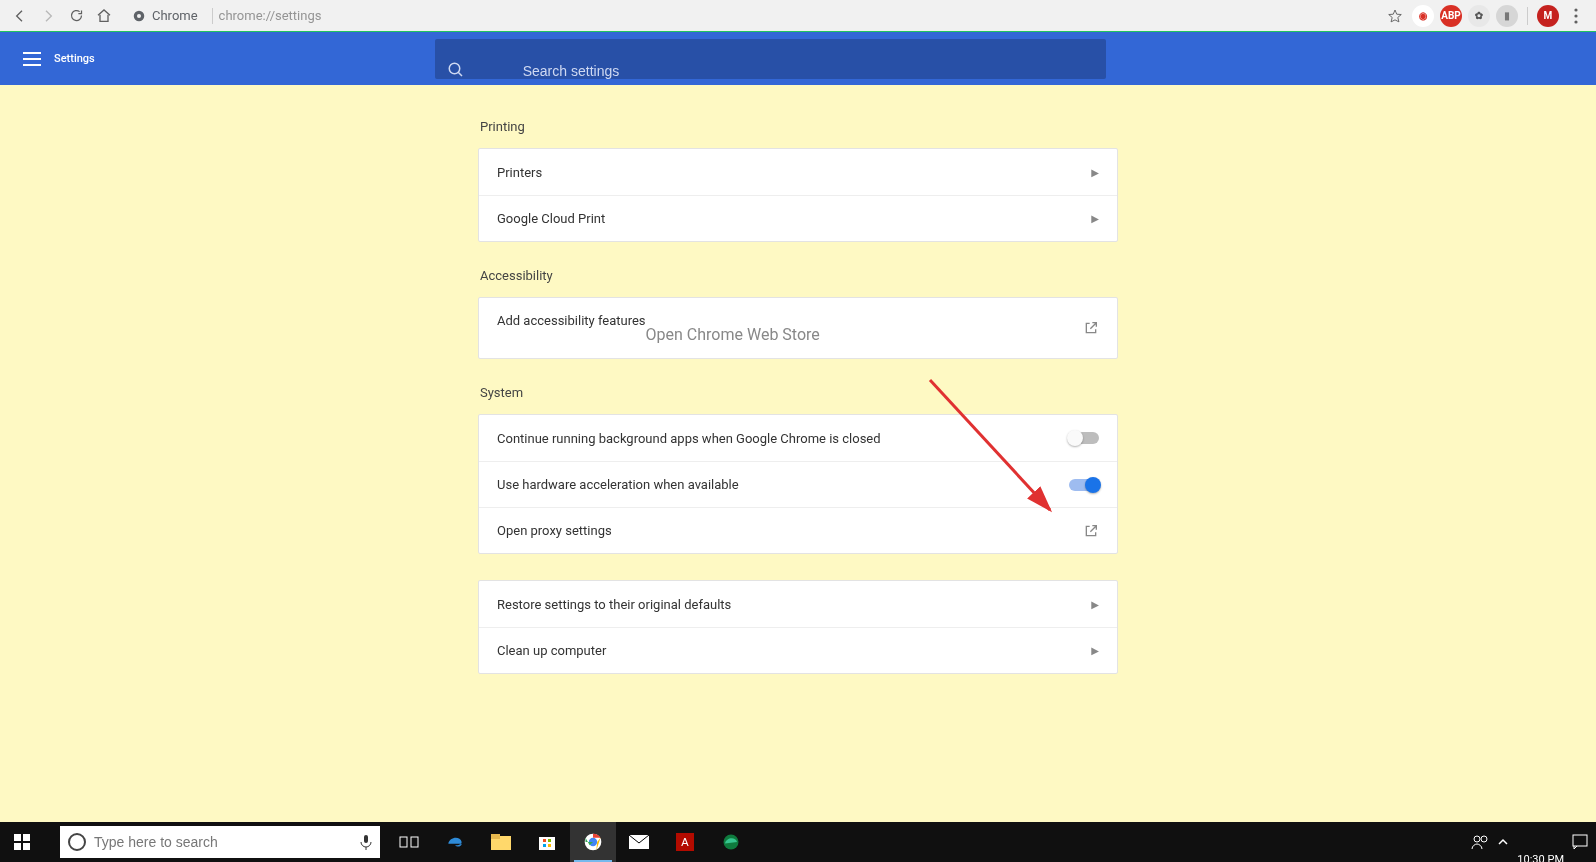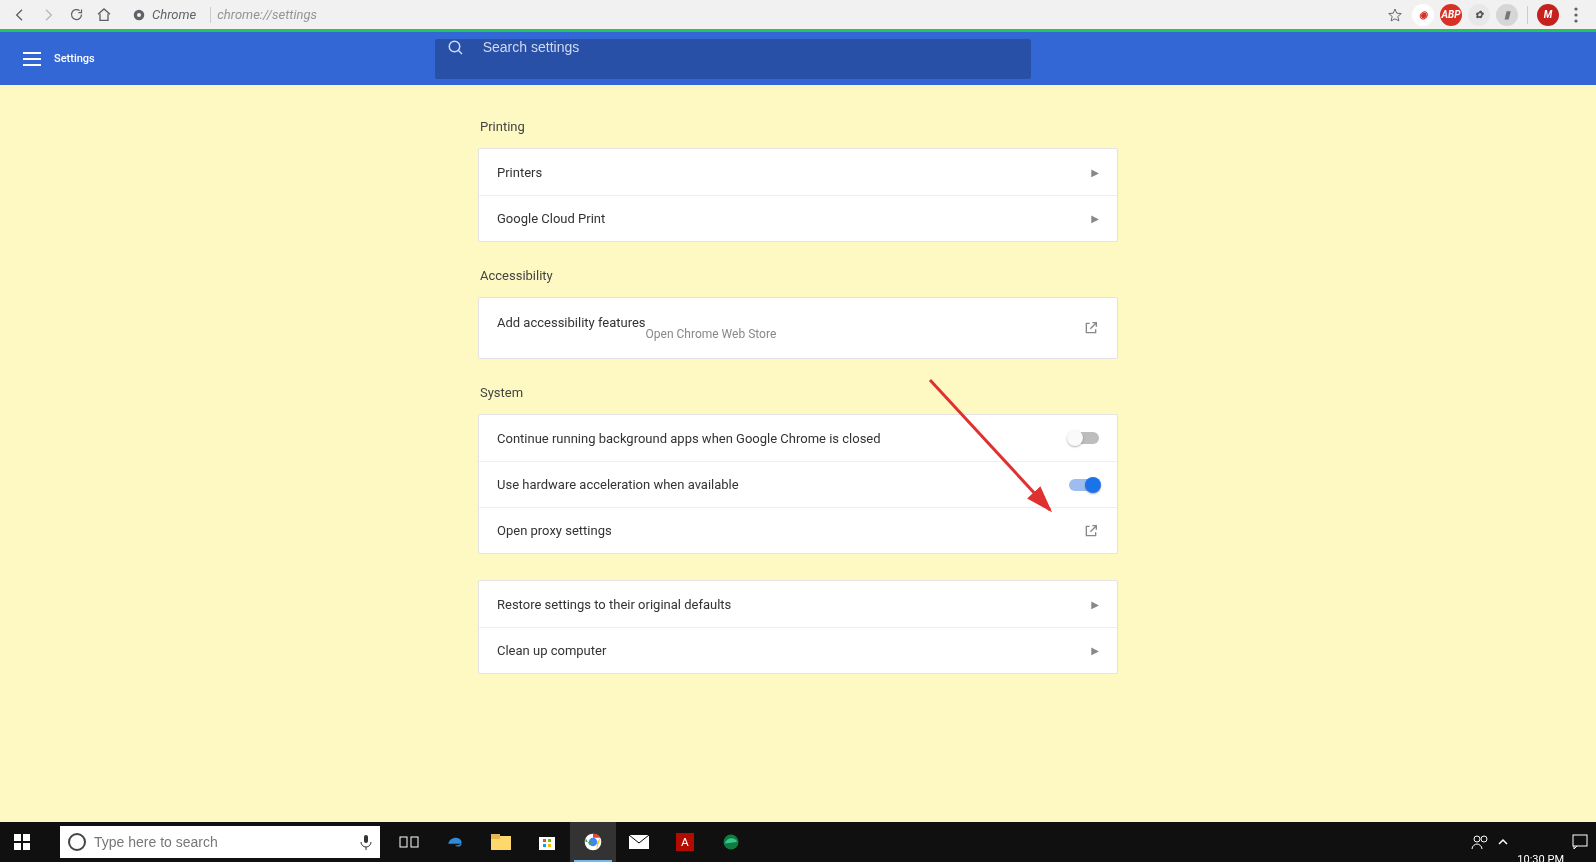--- a/index.html
+++ b/index.html
@@ -6,24 +6,23 @@
   html, body { width: 1596px; height: 862px; font-family: "Segoe UI", Roboto, Arial, sans-serif; overflow: hidden; }
   body { background: #fff; position: relative; }
 
   
   .browser-bar {
     height: 32px;
     background: #f1f1f1;
     display: flex;
     align-items: center;
     padding: 0 6px;
-    border-bottom: 3px solid #22c55e;
+    border-bottom: 1px solid #22c55e;
     font-size: 13px;
     color: #555;
-    font-style: italic;
   }
   .nav-btn { width: 28px; height: 28px; display:flex; align-items:center; justify-content:center; color:#606060; }
   .nav-btn.disabled { color:#b8b8b8; }
   .addr-area { flex: 1; display:flex; align-items:center; margin-left:6px; }
   .addr-chip {
     display:flex; align-items:center; height:24px; padding:0 8px;
     color:#5f6368;
   }
   .addr-sep { width:1px; height:16px; background:#ccc; margin:0 6px; }
   .addr-text { color:#949494; }
@@ -42,26 +41,27 @@
     background: #3367d6;
     display:flex; align-items:center;
     color:#fff;
     padding:0 18px;
     box-shadow: 0 2px 2px rgba(0,0,0,.1);
   }
   .hamburger { width: 28px; display:flex; align-items:center; justify-content:center; }
   .settings-title { font-size:11px; margin-left:8px; font-weight:500; }
   .search-wrap {
     margin-left: 340px;
-    width: 596px;
+    width: 671px;
     height: 40px;
     background: #2850a7;
     border-radius: 2px;
-    display:flex; align-items:flex-start;
+    display:flex; align-items:flex-end;
     padding:0 12px;
+    gap:40px;
   }
   .search-wrap .sicon { color:#cfd9f2; }
   .search-wrap input {
     flex:1; margin-left:18px; border:none; outline:none;
     background:transparent; color:#fff; font-size:14px;
   }
   .search-wrap input::placeholder { color:#cfd9f2; }
 
   
   .content-scroll {
@@ -77,21 +77,21 @@
     border:1px solid #e3e3e3;
     border-radius:2px;
     margin-bottom: 26px;
   }
   .row {
     display:flex; align-items:center; justify-content:space-between;
     min-height:46px; padding:0 18px; font-size:13px; color:#333;
     border-top:1px solid #eee;
   }
   .row:first-child { border-top:none; }
-  .row .sub { color:#888; font-size:12px; margin-top:12px; }
+  .row .sub { color:#888; font-size:16px; margin-top:12px; }
   .row .labelcol { display:flex; flex-direction:row; justify-content:center; padding:10px 0;}
   .caret-icon { color:#888; font-size:10px; }
   .open-icon { color:#888; }
 
   
   .switch {
     width: 30px; height: 12px; border-radius: 8px;
     background:#bdbdbd; position:relative;
   }
   .switch .knob {

